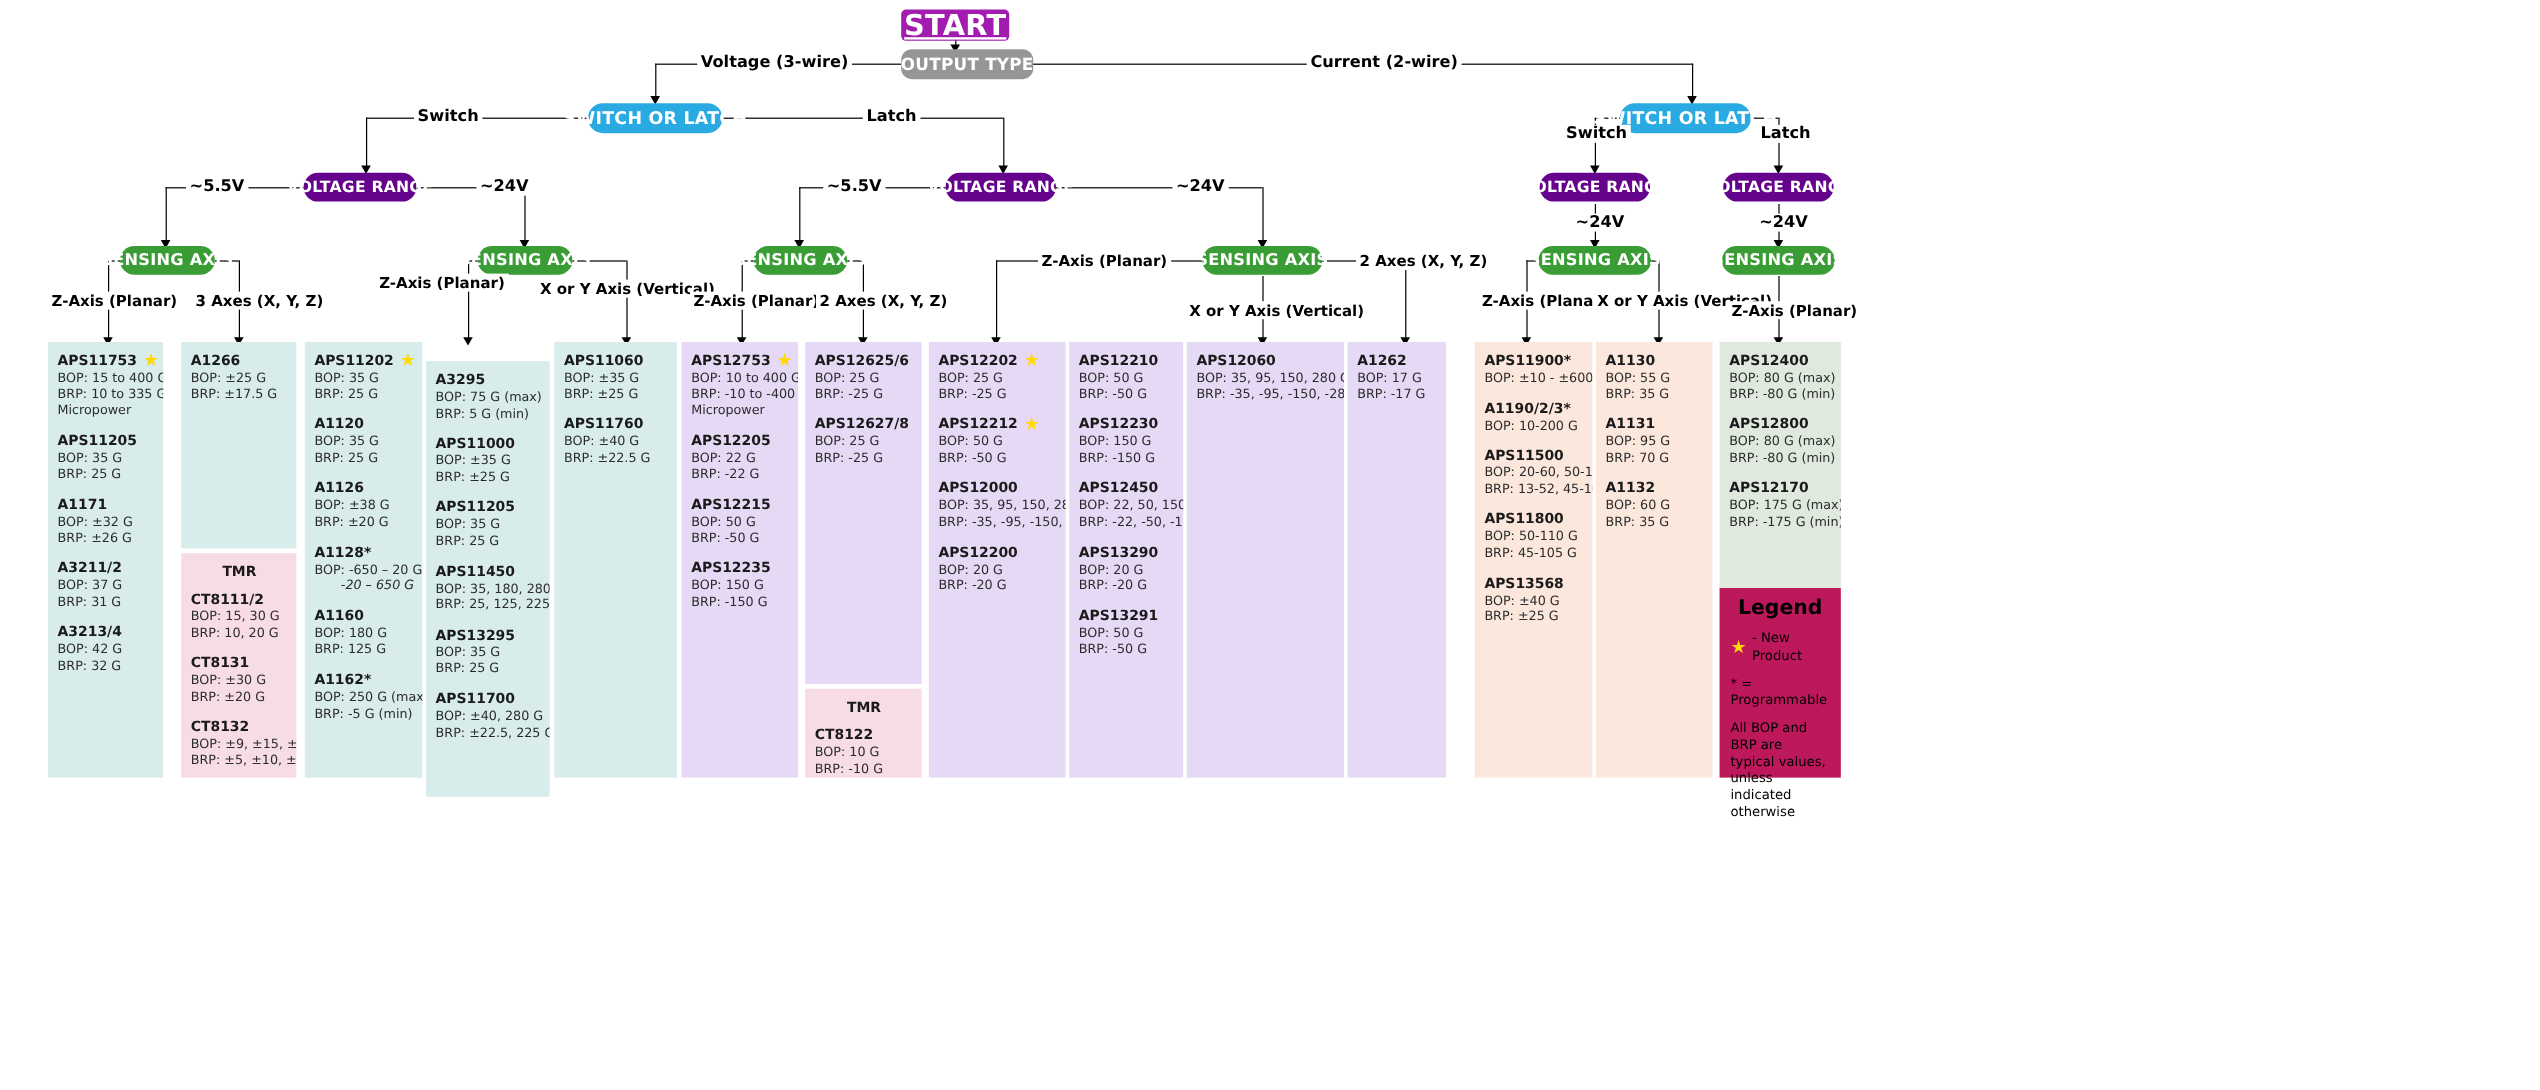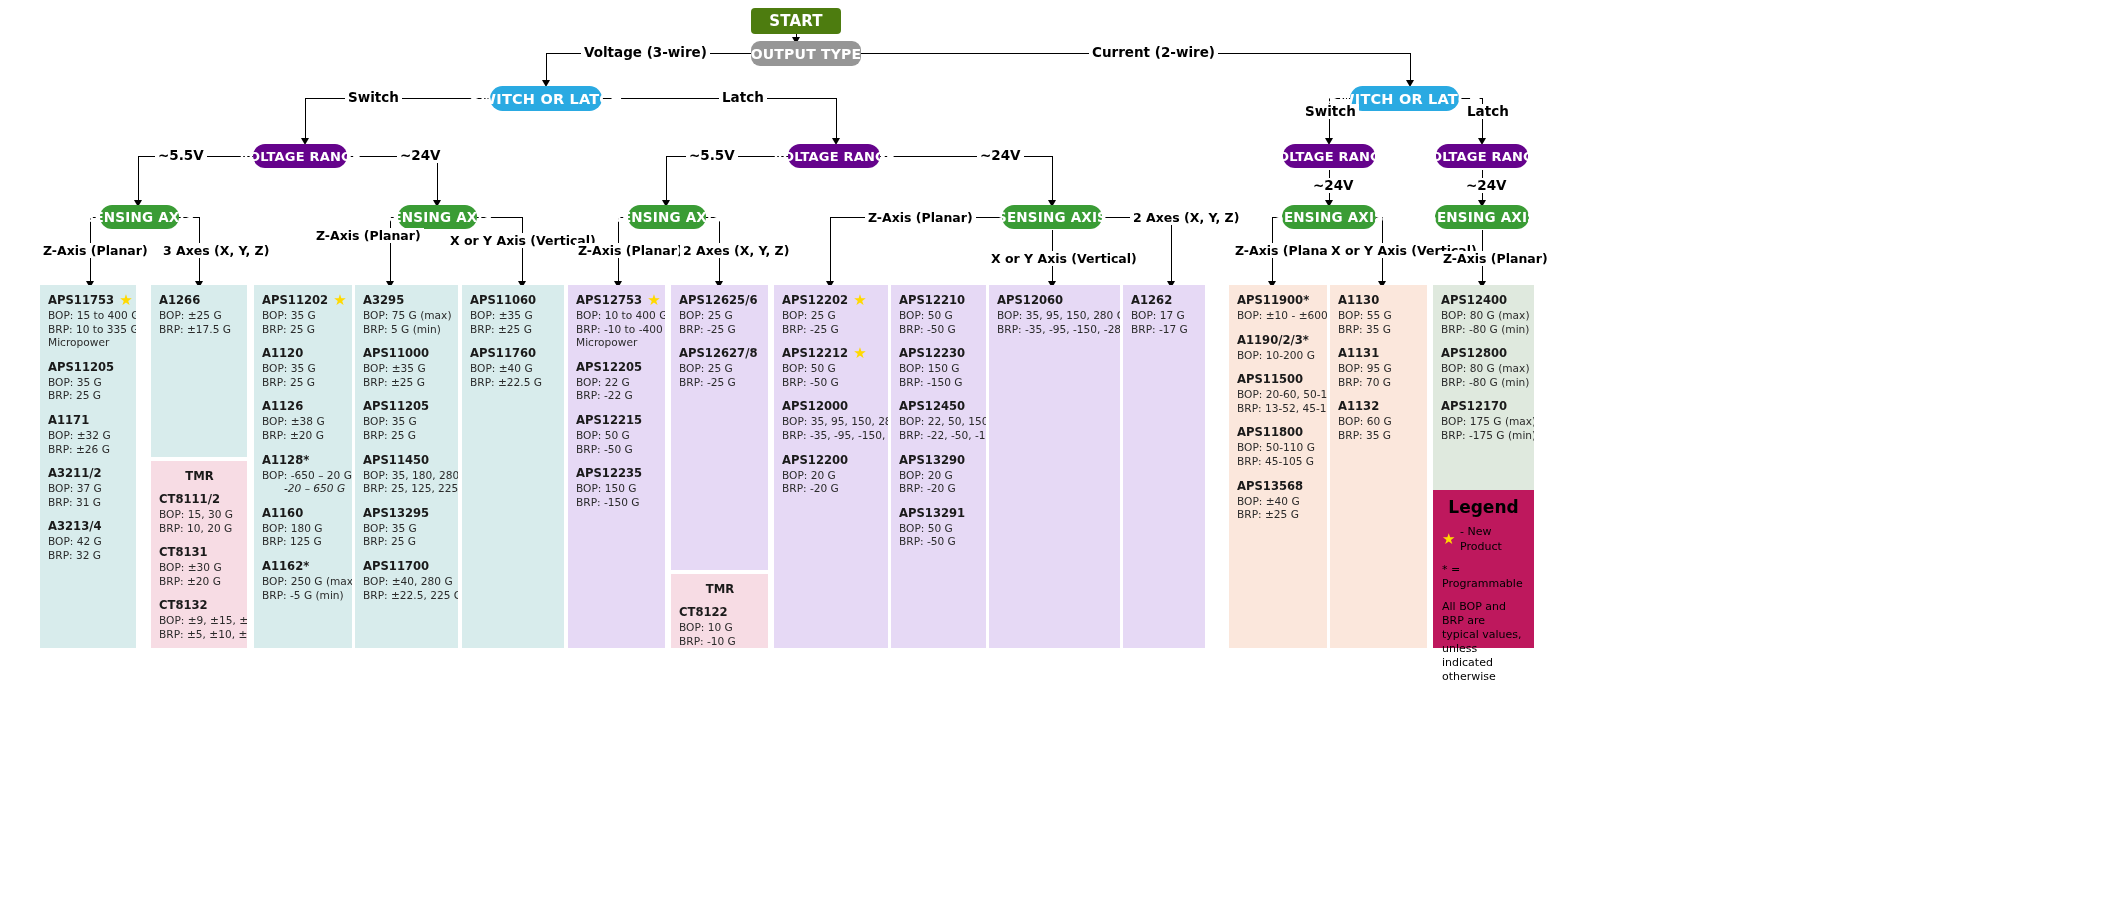--- a/index.html
+++ b/index.html
@@ -21,21 +21,21 @@
     position: absolute;
     display: flex;
     align-items: center;
     justify-content: center;
     color: #ffffff;
     font-weight: 600;
     letter-spacing: .2px;
     white-space: nowrap;
     text-align: center;
   }
-  .node.start   { background: #4d7c0f; border-radius: 4px; font-size: 15px; }
+  .node.start   { background: #a21caf; border-radius: 4px; font-size: 24px; text-decoration: underline; }
   .node.output  { background: #969696; border-radius: 9px; font-size: 14px; }
   .node.switch  { background: #2aaae2; border-radius: 15px; font-size: 14.5px; }
   .node.volt    { background: #65038c; border-radius: 13px; font-size: 13px; }
   .node.sense   { background: #3a9c35; border-radius: 13px; font-size: 13.5px; }
 
   
   .ln { position: absolute; background: #000000; }
   .lnh { height: 1.4px; }
   .lnv { width: 1.4px; }
   .arrow {
@@ -386,21 +386,21 @@
         <div class="spec">BRP: 125 G</div>
       </div>
       <div class="blk">
         <div class="part">
           <span>A1162*</span>
         </div>
         <div class="spec">BOP: 250 G (max)</div>
         <div class="spec">BRP: -5 G (min)</div>
       </div>
     </div>
-  <div class="col teal" id="col4" style="left:355px;  top:285px; width:103px; height:363px;">
+  <div class="col teal" id="col4" style="left:355px;  top:301px; width:103px; height:363px;">
       <div class="blk">
         <div class="part">
           <span>A3295</span>
         </div>
         <div class="spec">BOP: 75 G (max)</div>
         <div class="spec">BRP: 5 G (min)</div>
       </div>
       <div class="blk">
         <div class="part">
           <span>APS11000</span>

